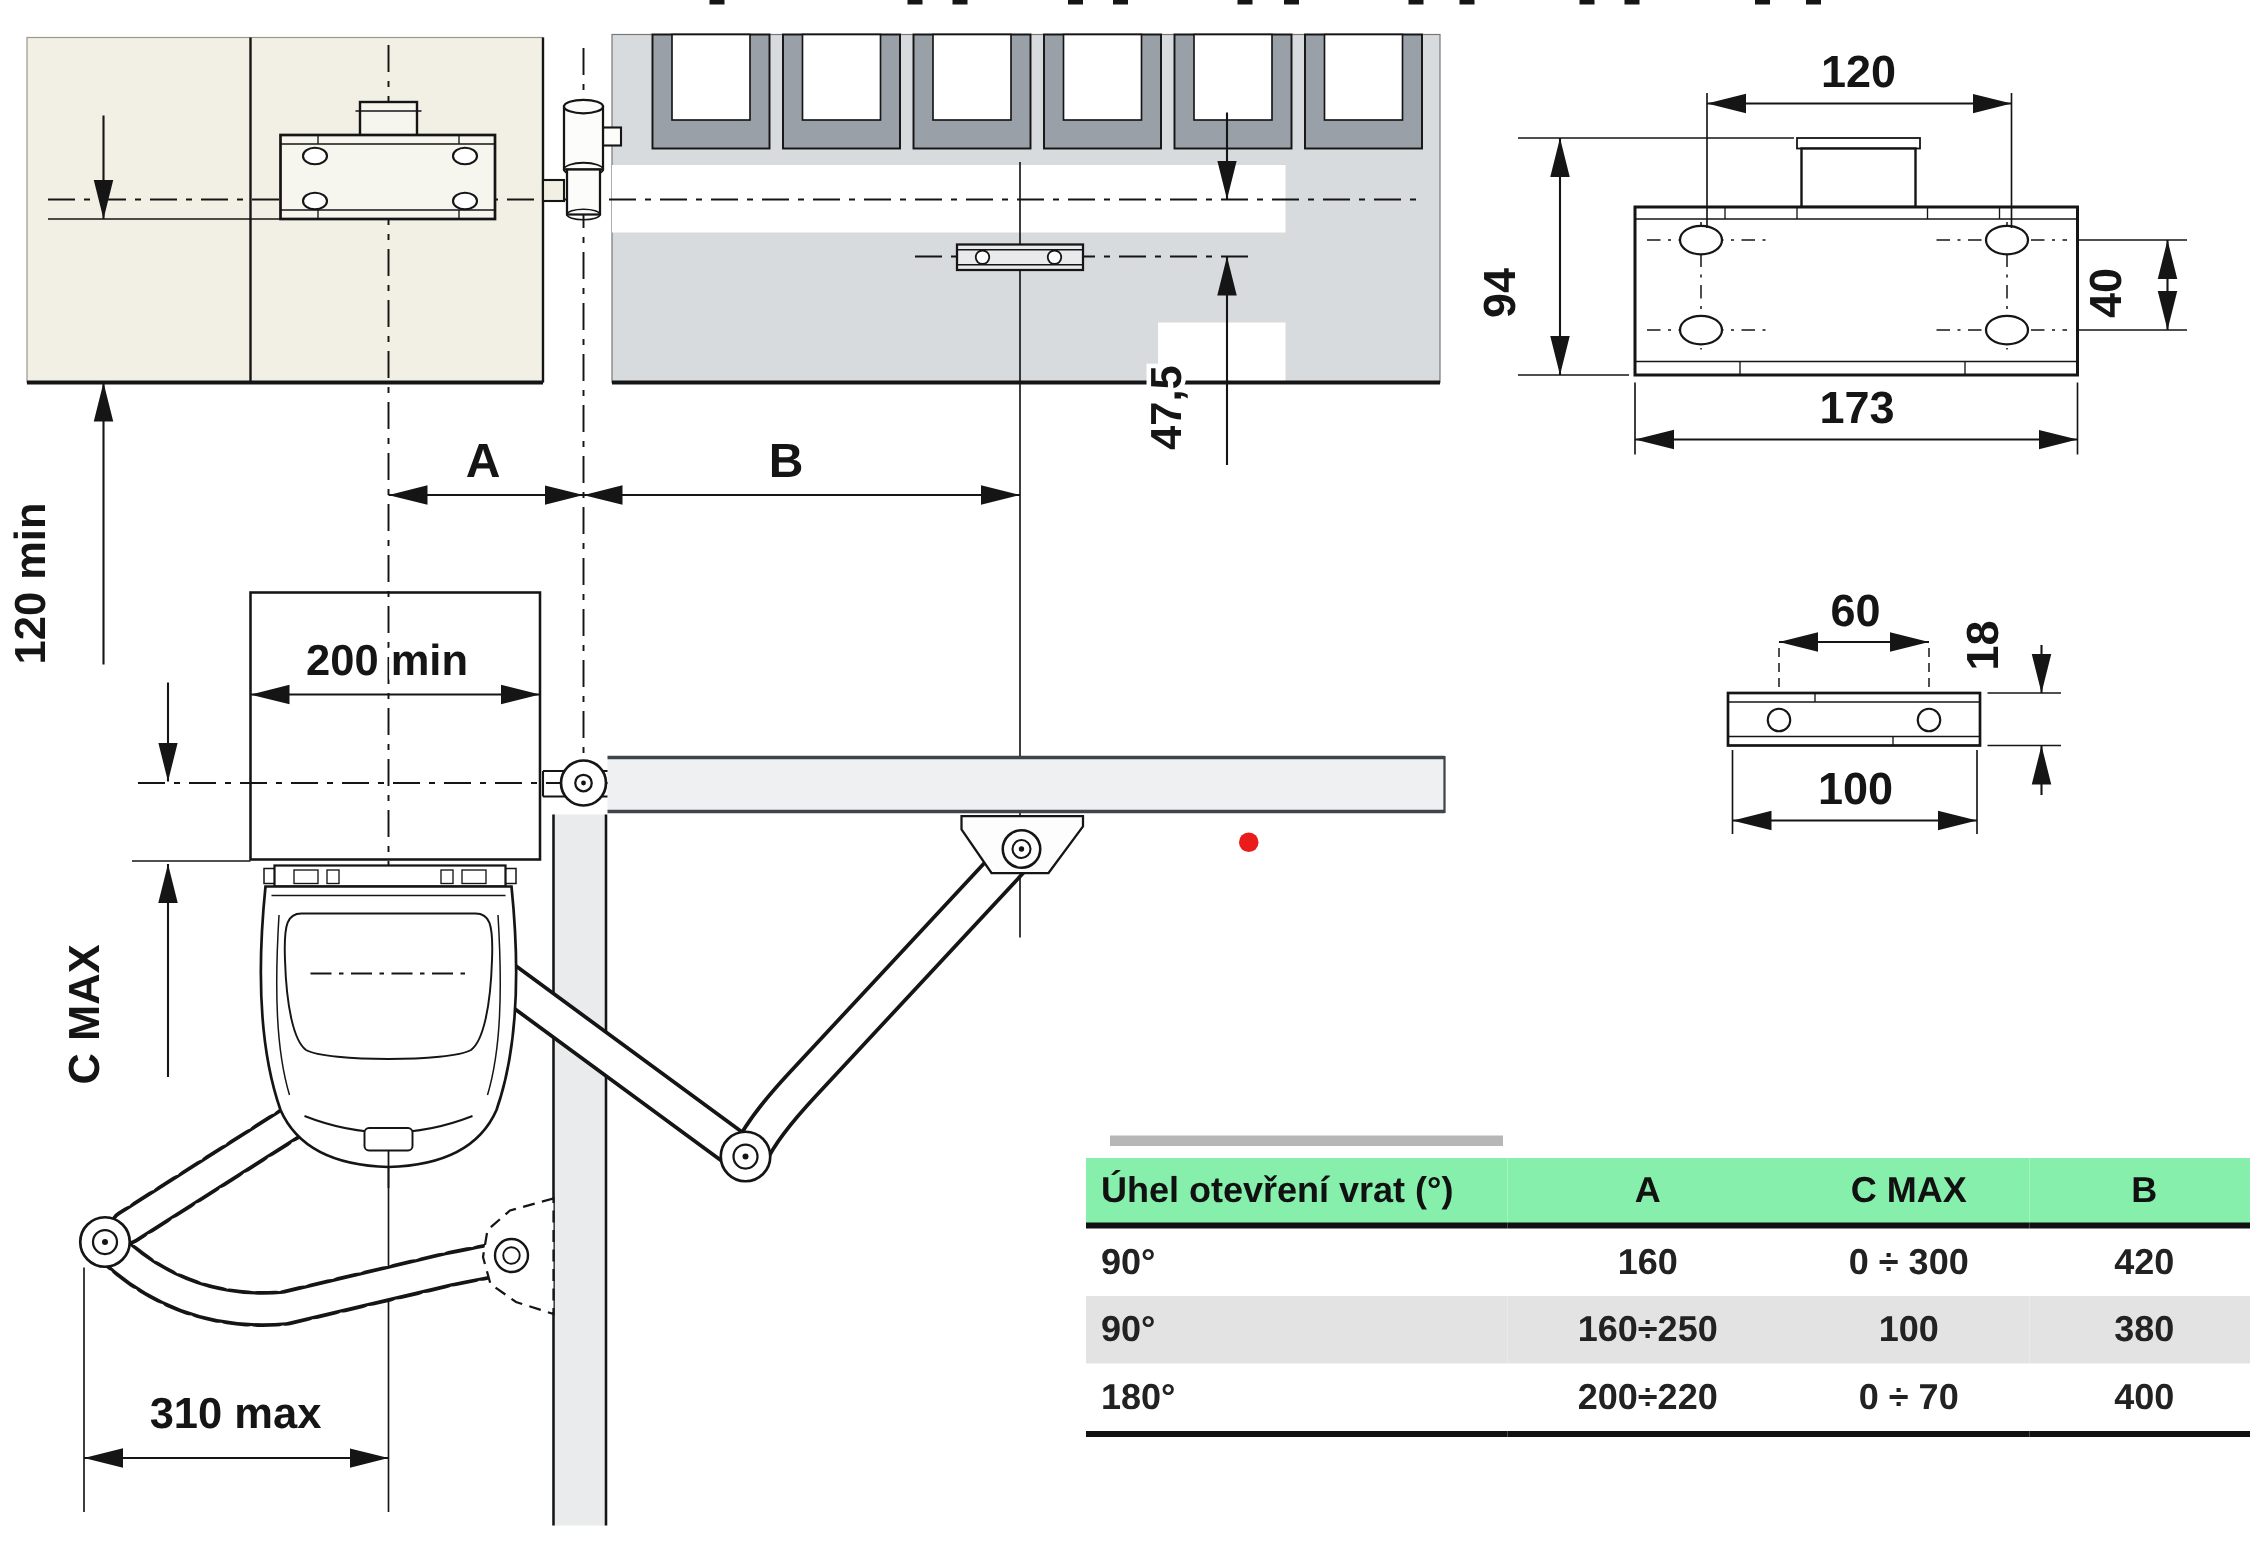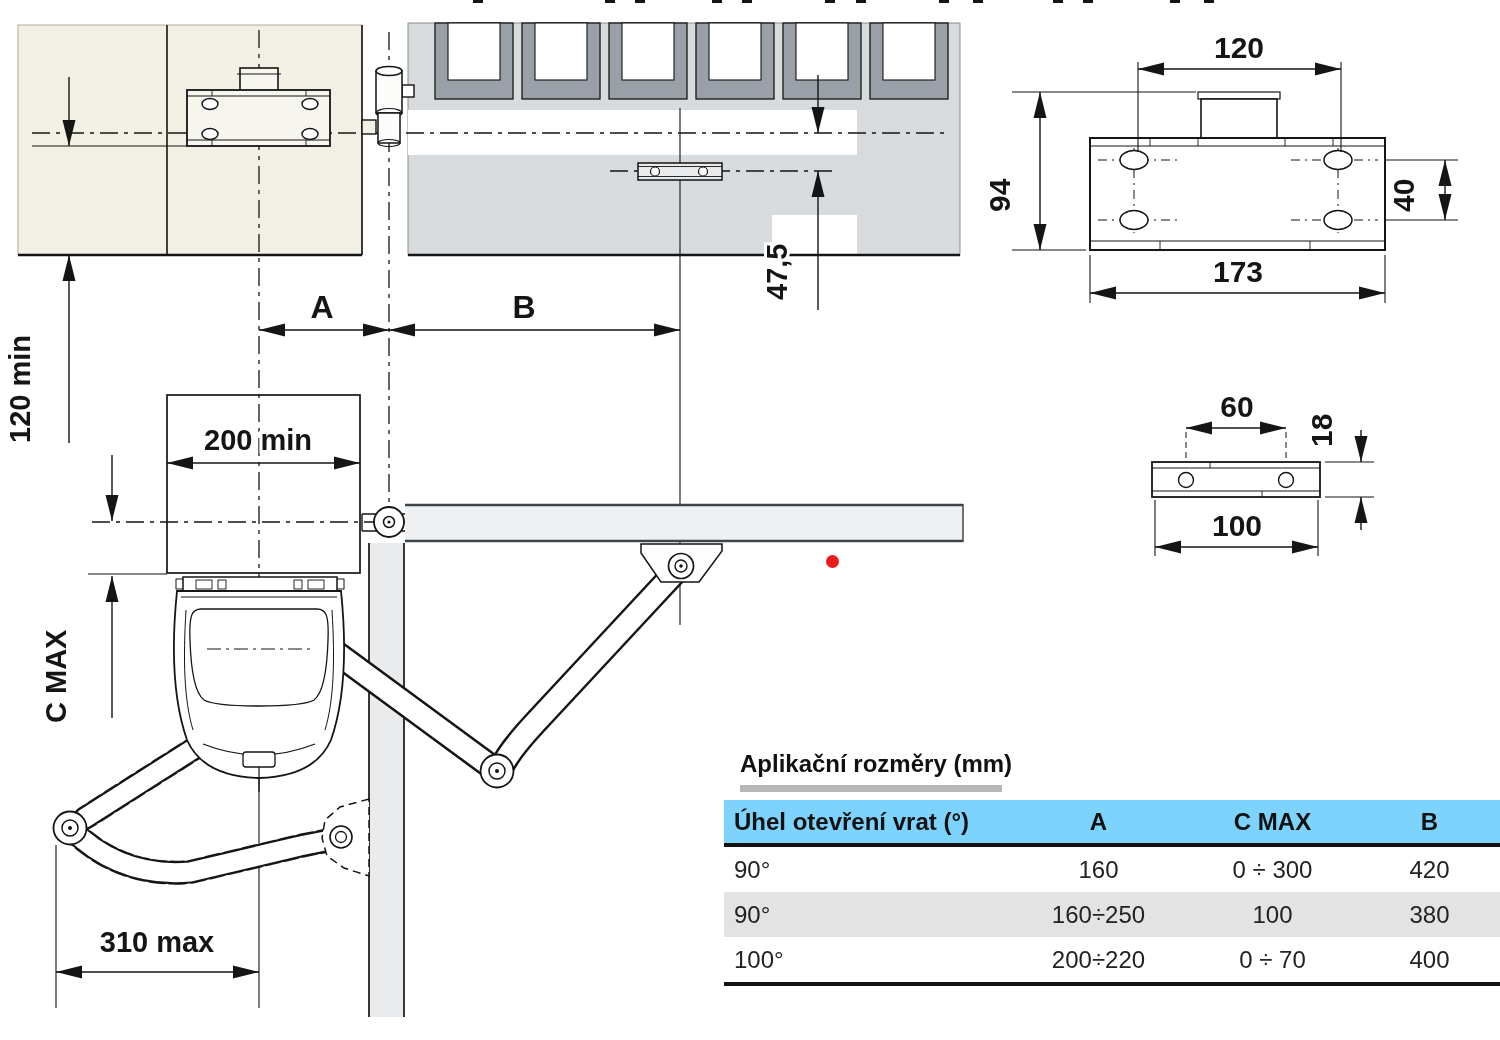--- a/index.html
+++ b/index.html
@@ -5,23 +5,23 @@
   html,body{margin:0;padding:0;background:#fff;}
   .stage{position:relative;width:1500px;height:1040px;background:#fff;overflow:hidden;
          font-family:"Liberation Sans",sans-serif;}
   svg text{font-family:"Liberation Sans",sans-serif;font-weight:bold;fill:#151515;}
   .halo{paint-order:stroke;stroke:#ffffff;stroke-width:6px;}
   
   .spec{position:absolute;left:724px;top:750px;width:765px;}
   .spec-title{font-size:24px;font-weight:bold;color:#111;margin-left:16px;}
   .spec-underline{height:7px;background:#b7b7b7;width:262px;margin:7px 0 8px 16px;}
   table.spec-tab{width:765px;border-collapse:collapse;table-layout:fixed;font-size:24px;color:#222;}
-  table.spec-tab th{background:#7dd3fc;font-weight:bold;color:#111;height:41px;}
+  table.spec-tab th{background:#86efac;font-weight:bold;color:#111;height:41px;}
   table.spec-tab thead tr{border-bottom:4px solid #111;}
-  table.spec-tab td{height:43px;font-weight:normal;}
+  table.spec-tab td{height:43px;font-weight:bold;}
   table.spec-tab tbody tr{border-bottom:0;}
   table.spec-tab tbody{border-bottom:4px solid #111;}
   table.spec-tab .c1{width:270px;text-align:left;padding-left:10px;}
   table.spec-tab .c2{width:185px;text-align:center;}
   table.spec-tab .c3{width:159px;text-align:center;}
   table.spec-tab .c4{width:151px;text-align:center;}
   table.spec-tab tr.alt{background:#e3e3e3;}
   .red-dot{position:absolute;left:826px;top:555px;width:13px;height:13px;border-radius:50%;background:#ea1b1b;}
 </style>
 </head>
@@ -332,21 +332,20 @@
     <rect x="1170" y="0" width="10" height="3"></rect>
     <rect x="1204" y="0" width="10" height="3"></rect>
   </g>
 </svg>
 
 
 <div class="red-dot"></div>
 
 
 <div class="spec">
-  <div class="spec-title">Aplikační rozměry (mm)</div>
   <div class="spec-underline"></div>
   <table class="spec-tab">
     <thead>
       <tr>
         <th class="c1">Úhel otevření vrat (°)</th>
         <th class="c2">A</th>
         <th class="c3">C MAX</th>
         <th class="c4">B</th>
       </tr>
     </thead>
@@ -357,21 +356,21 @@
         <td class="c3">0 ÷ 300</td>
         <td class="c4">420</td>
       </tr>
       <tr class="alt">
         <td class="c1">90°</td>
         <td class="c2">160÷250</td>
         <td class="c3">100</td>
         <td class="c4">380</td>
       </tr>
       <tr>
-        <td class="c1">100°</td>
+        <td class="c1">180°</td>
         <td class="c2">200÷220</td>
         <td class="c3">0 ÷ 70</td>
         <td class="c4">400</td>
       </tr>
     </tbody>
   </table>
 </div>
 
 </div>
 

